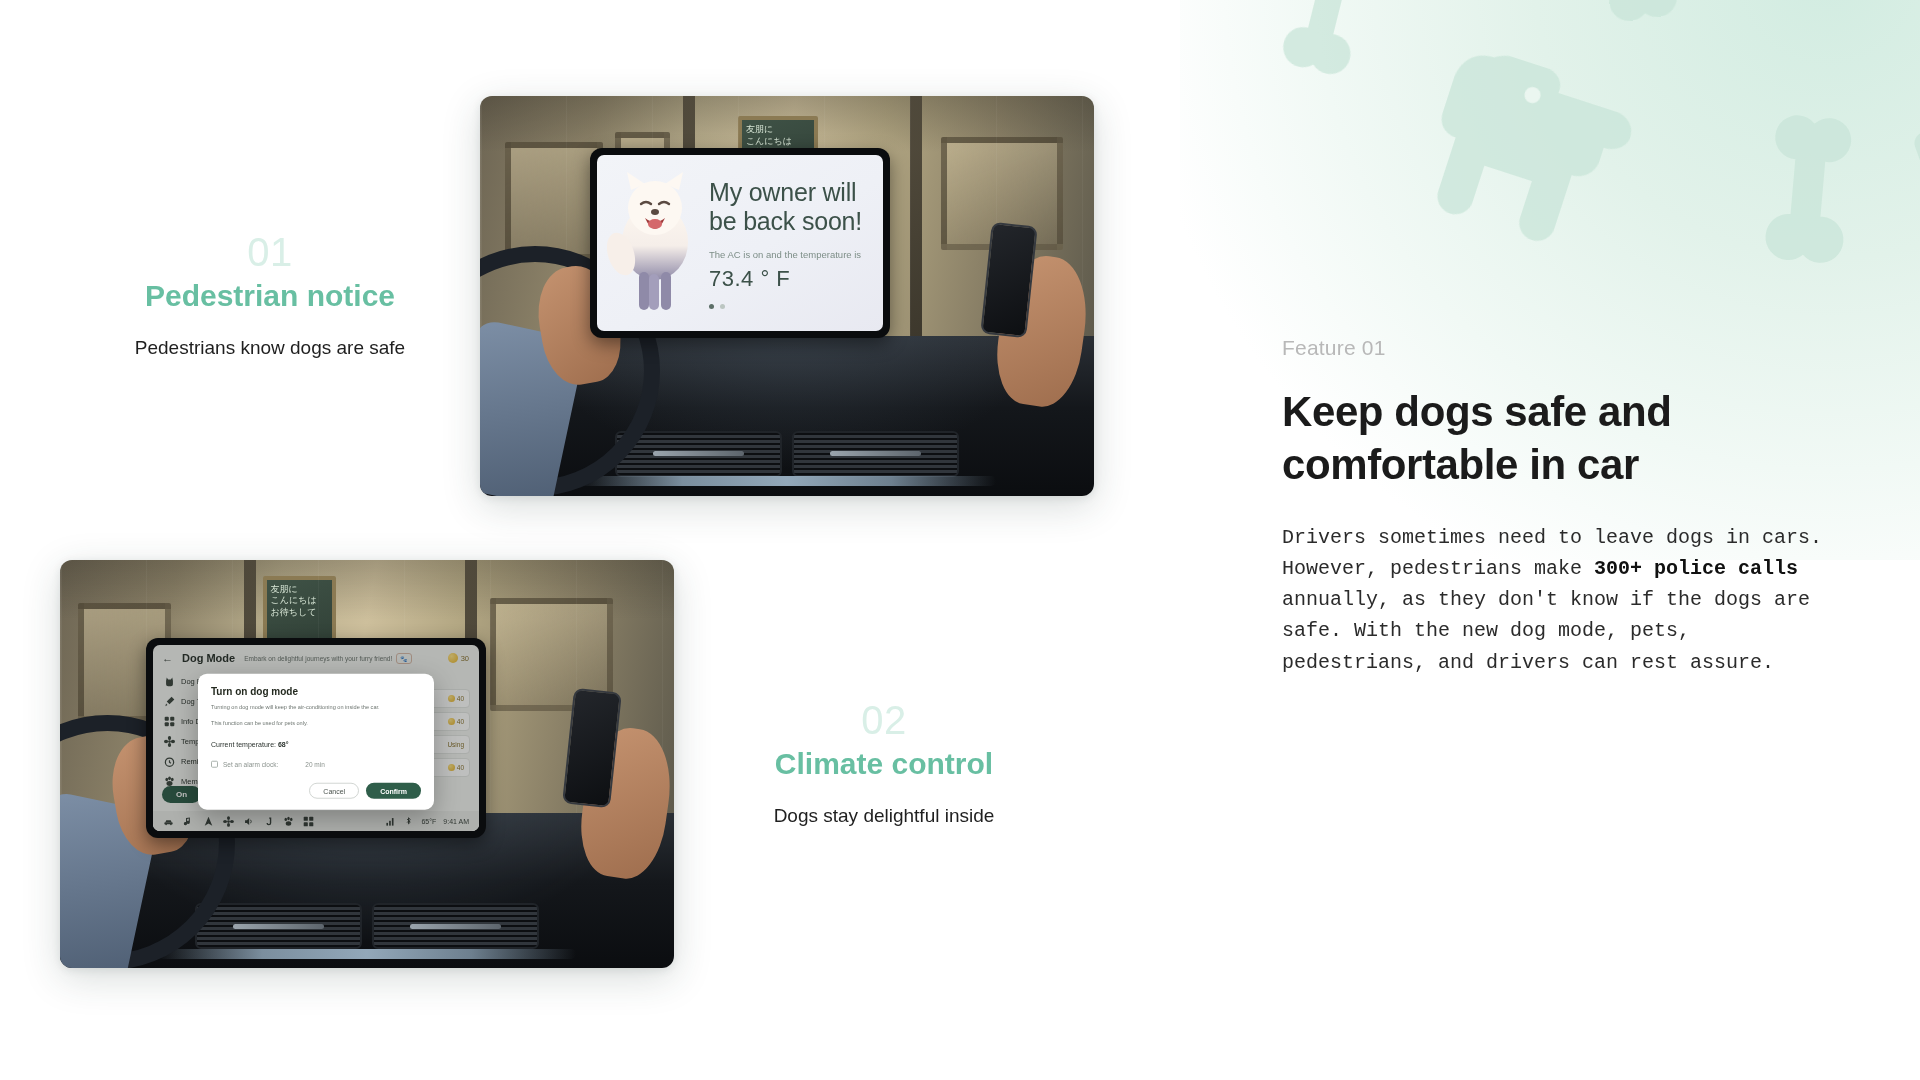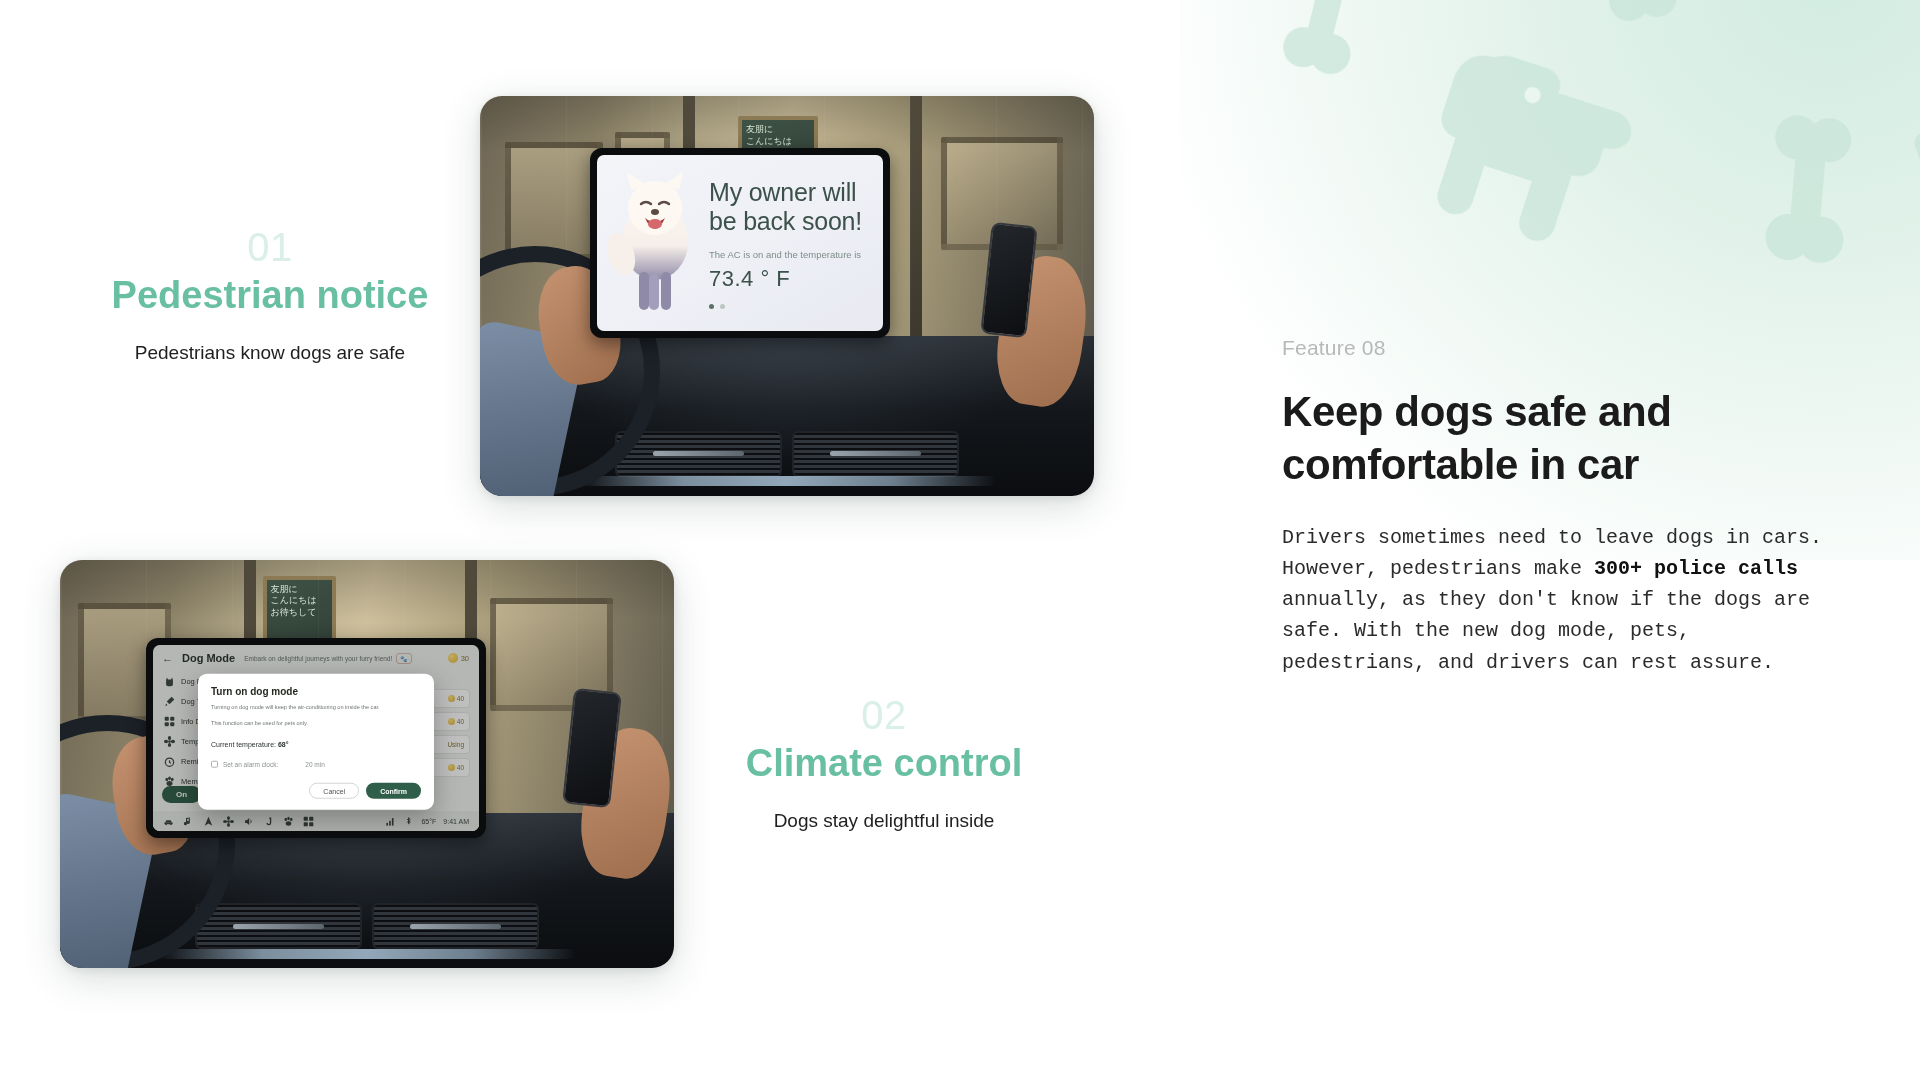--- a/index.html
+++ b/index.html
@@ -29,28 +29,28 @@
   
   .block-01 { left:60px; top:96px; width:1080px; }
   .block-02 { left:60px; top:560px; width:1080px; }
 
   .caption { width:420px; text-align:center; flex:0 0 420px; }
   .caption .num {
     font-size:40px; font-weight:normal; color:#d9efe7; line-height:1.05;
     letter-spacing:0.5px;
   }
   .caption .title {
-    font-size:38px; font-weight:bold; color:#68bfa2; margin-top:5px; line-height:1.2;
+    font-size:30px; font-weight:bold; color:#68bfa2; margin-top:5px; line-height:1.2;
   }
   .caption .sub {
     font-size:19px; color:#1f1f1f; margin-top:22px; line-height:1.3;
   }
 
   .shot {
-    position:relative; border-radius:22px; overflow:hidden;
+    position:relative; border-radius:12px; overflow:hidden;
     box-shadow:0 10px 38px rgba(40,60,55,0.18), 0 2px 8px rgba(40,60,55,0.10);
     flex:0 0 auto;
   }
   .shot-1 { width:614px; height:400px; }
   .shot-2 { width:614px; height:408px; }
 
   
   .car-scene { position:absolute; inset:0; }
   .scene-window {
     position:absolute; left:0; top:0; right:0; height:64%;
@@ -573,19 +573,19 @@
     <div class="caption">
       <div class="num">02</div>
       <div class="title">Climate control</div>
       <div class="sub">Dogs stay delightful inside</div>
     </div>
   </div>
 </div>
 
 <div class="right-col">
   <div class="right-inner">
-    <div class="eyebrow">Feature 08</div>
+    <div class="eyebrow">Feature 01</div>
     <div class="headline">Keep dogs safe and comfortable in car</div>
     <div class="bodycopy">
       <span>Drivers sometimes need to leave dogs in cars. However, pedestrians make </span><b>300+ police calls</b><span> annually, as they don't know if the dogs are safe. With the new dog mode, pets, pedestrians, and drivers can rest assure.</span>
     </div>
   </div>
 </div>
 
 </body></html>

